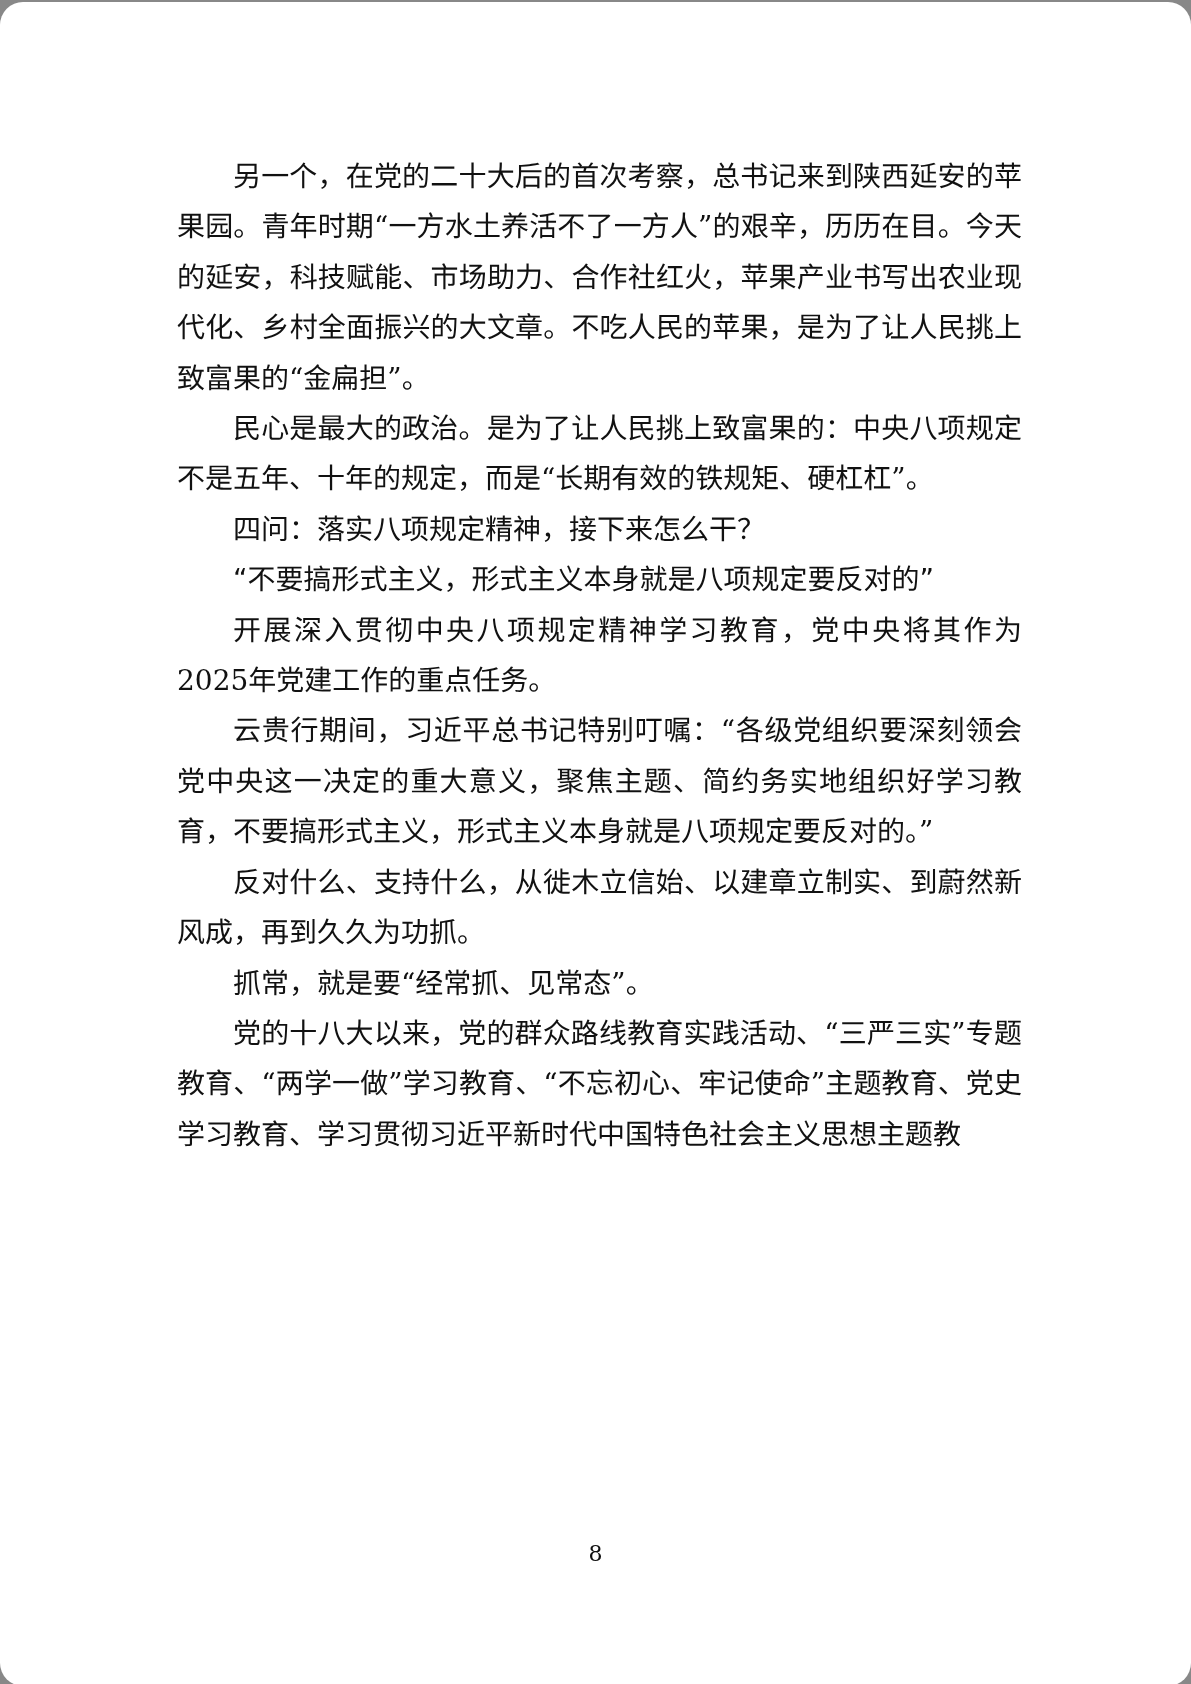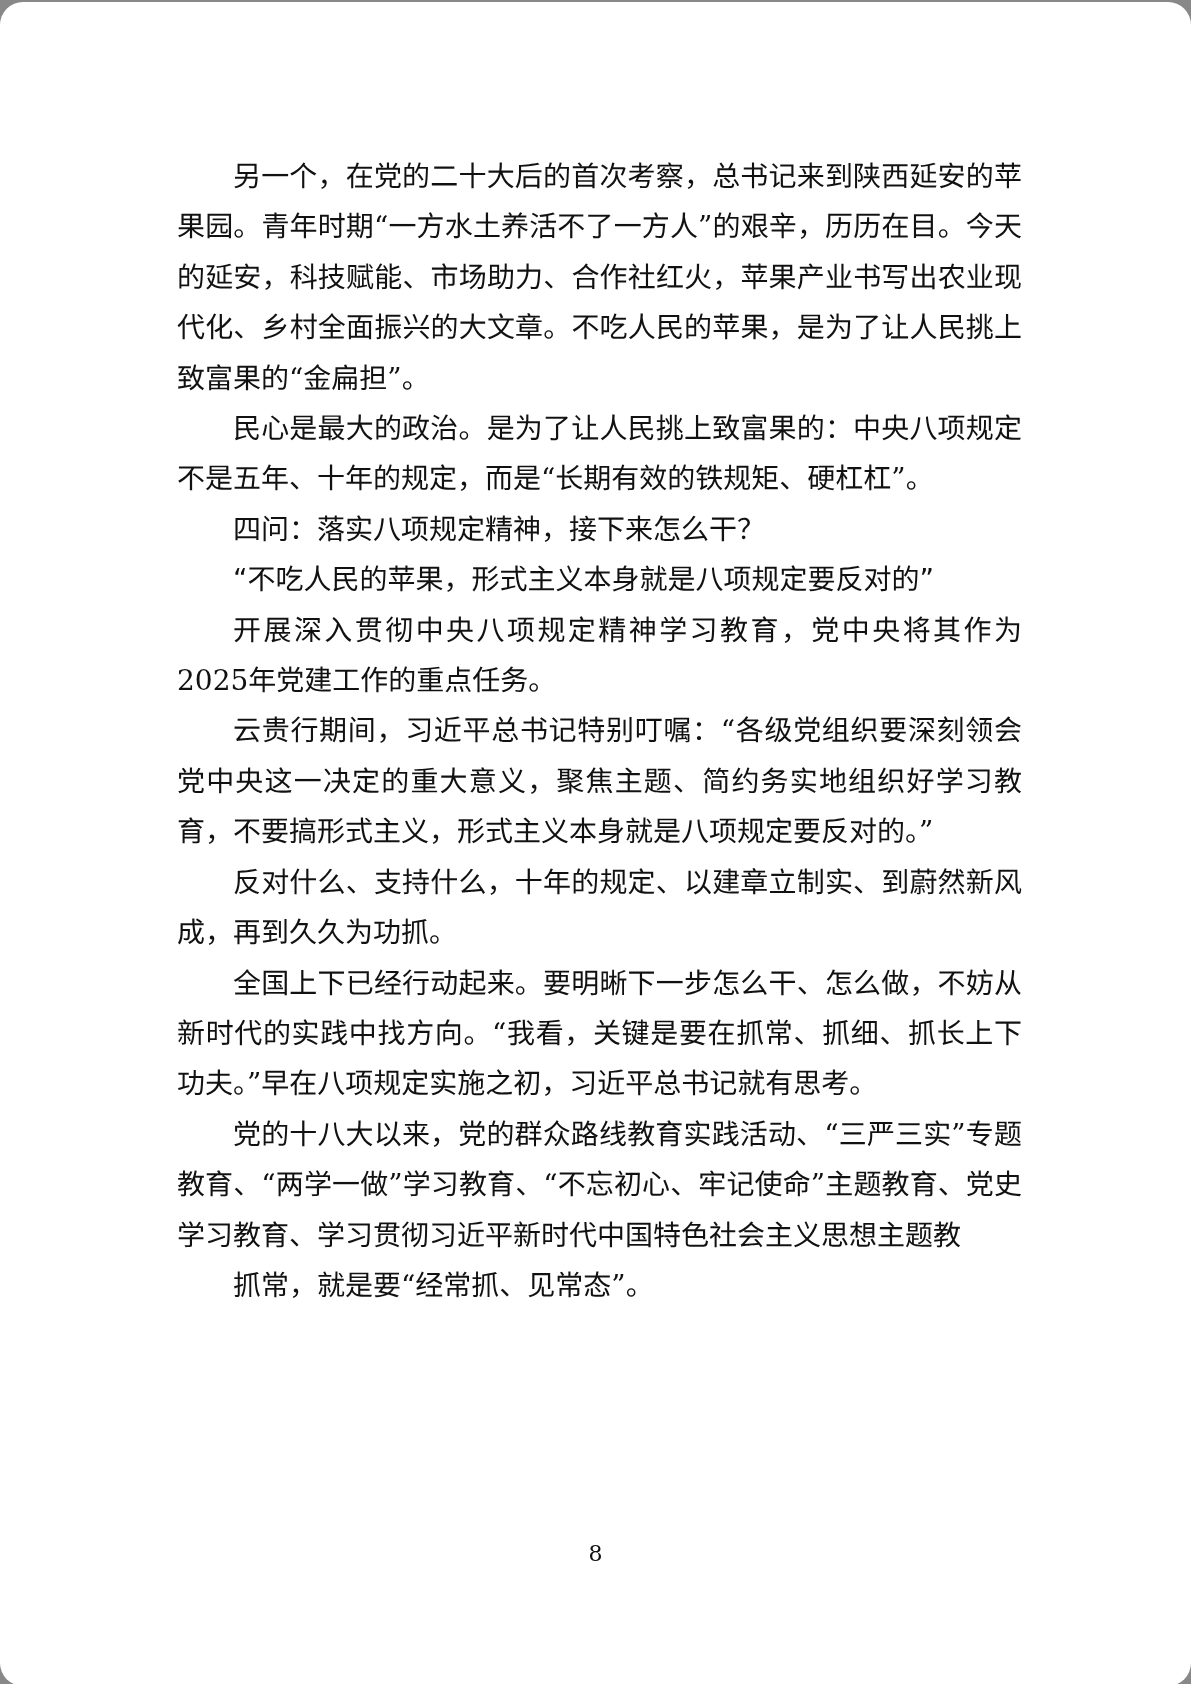--- a/index.html
+++ b/index.html
@@ -51,22 +51,21 @@
   }
 </style>
 </head>
 <body>
 
 <div class="page">
   <div class="text-block">
     <p>另一个，在党的二十大后的首次考察，总书记来到陕西延安的苹果园。青年时期“一方水土养活不了一方人”的艰辛，历历在目。今天的延安，科技赋能、市场助力、合作社红火，苹果产业书写出农业现代化、乡村全面振兴的大文章。不吃人民的苹果，是为了让人民挑上致富果的“金扁担”。</p>
     <p>民心是最大的政治。是为了让人民挑上致富果的：中央八项规定不是五年、十年的规定，而是“长期有效的铁规矩、硬杠杠”。</p>
     <p class="heading">四问：落实八项规定精神，接下来怎么干？</p>
-    <p class="heading">“不吃人民的苹果，形式主义本身就是八项规定要反对的”</p>
+    <p class="heading">“不要搞形式主义，形式主义本身就是八项规定要反对的”</p>
     <p>开展深入贯彻中央八项规定精神学习教育，党中央将其作为2025年党建工作的重点任务。</p>
     <p>云贵行期间，习近平总书记特别叮嘱：“各级党组织要深刻领会党中央这一决定的重大意义，聚焦主题、简约务实地组织好学习教育，不要搞形式主义，形式主义本身就是八项规定要反对的。”</p>
-    <p>反对什么、支持什么，十年的规定、以建章立制实、到蔚然新风成，再到久久为功抓。</p>
-    <p>全国上下已经行动起来。要明晰下一步怎么干、怎么做，不妨从新时代的实践中找方向。“我看，关键是要在抓常、抓细、抓长上下功夫。”早在八项规定实施之初，习近平总书记就有思考。</p>
+    <p>反对什么、支持什么，从徙木立信始、以建章立制实、到蔚然新风成，再到久久为功抓。</p>
+    <p>抓常，就是要“经常抓、见常态”。</p>
     <p>党的十八大以来，党的群众路线教育实践活动、“三严三实”专题教育、“两学一做”学习教育、“不忘初心、牢记使命”主题教育、党史学习教育、学习贯彻习近平新时代中国特色社会主义思想主题教</p>
-    <p>抓常，就是要“经常抓、见常态”。</p>
   </div>
   <div class="page-number">8</div>
 </div>
 
 </body></html>

